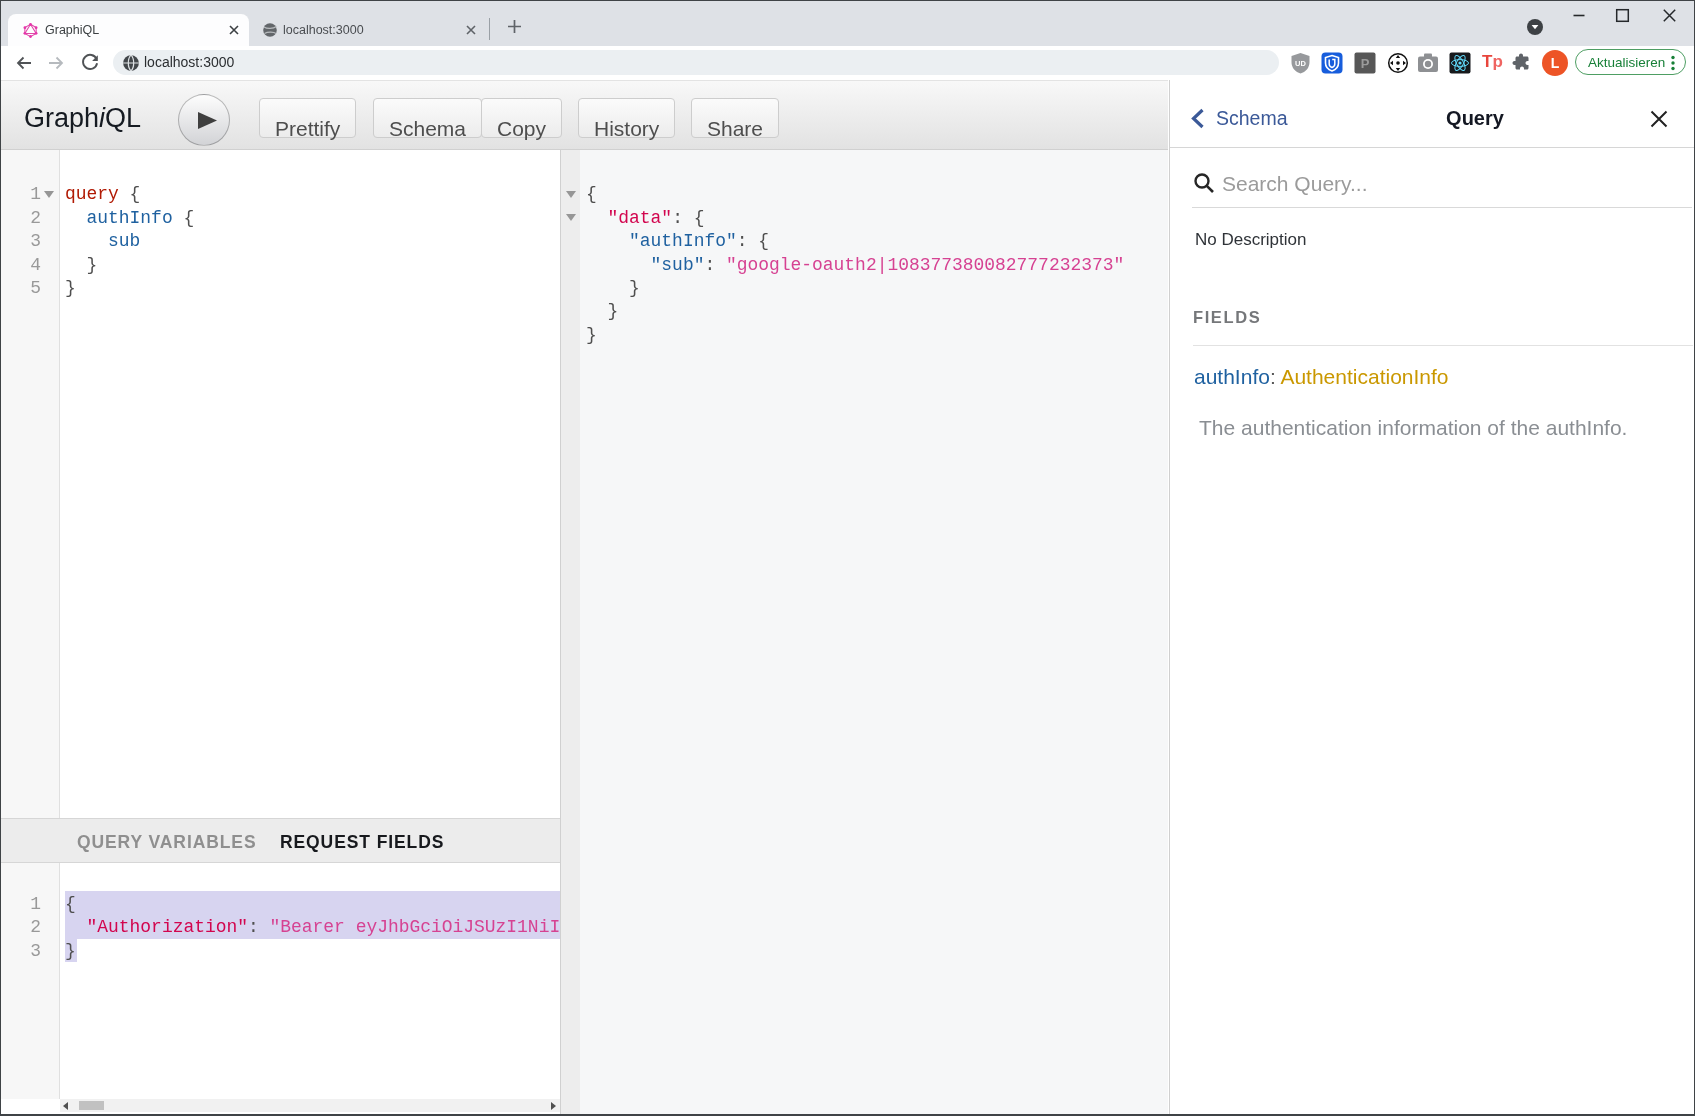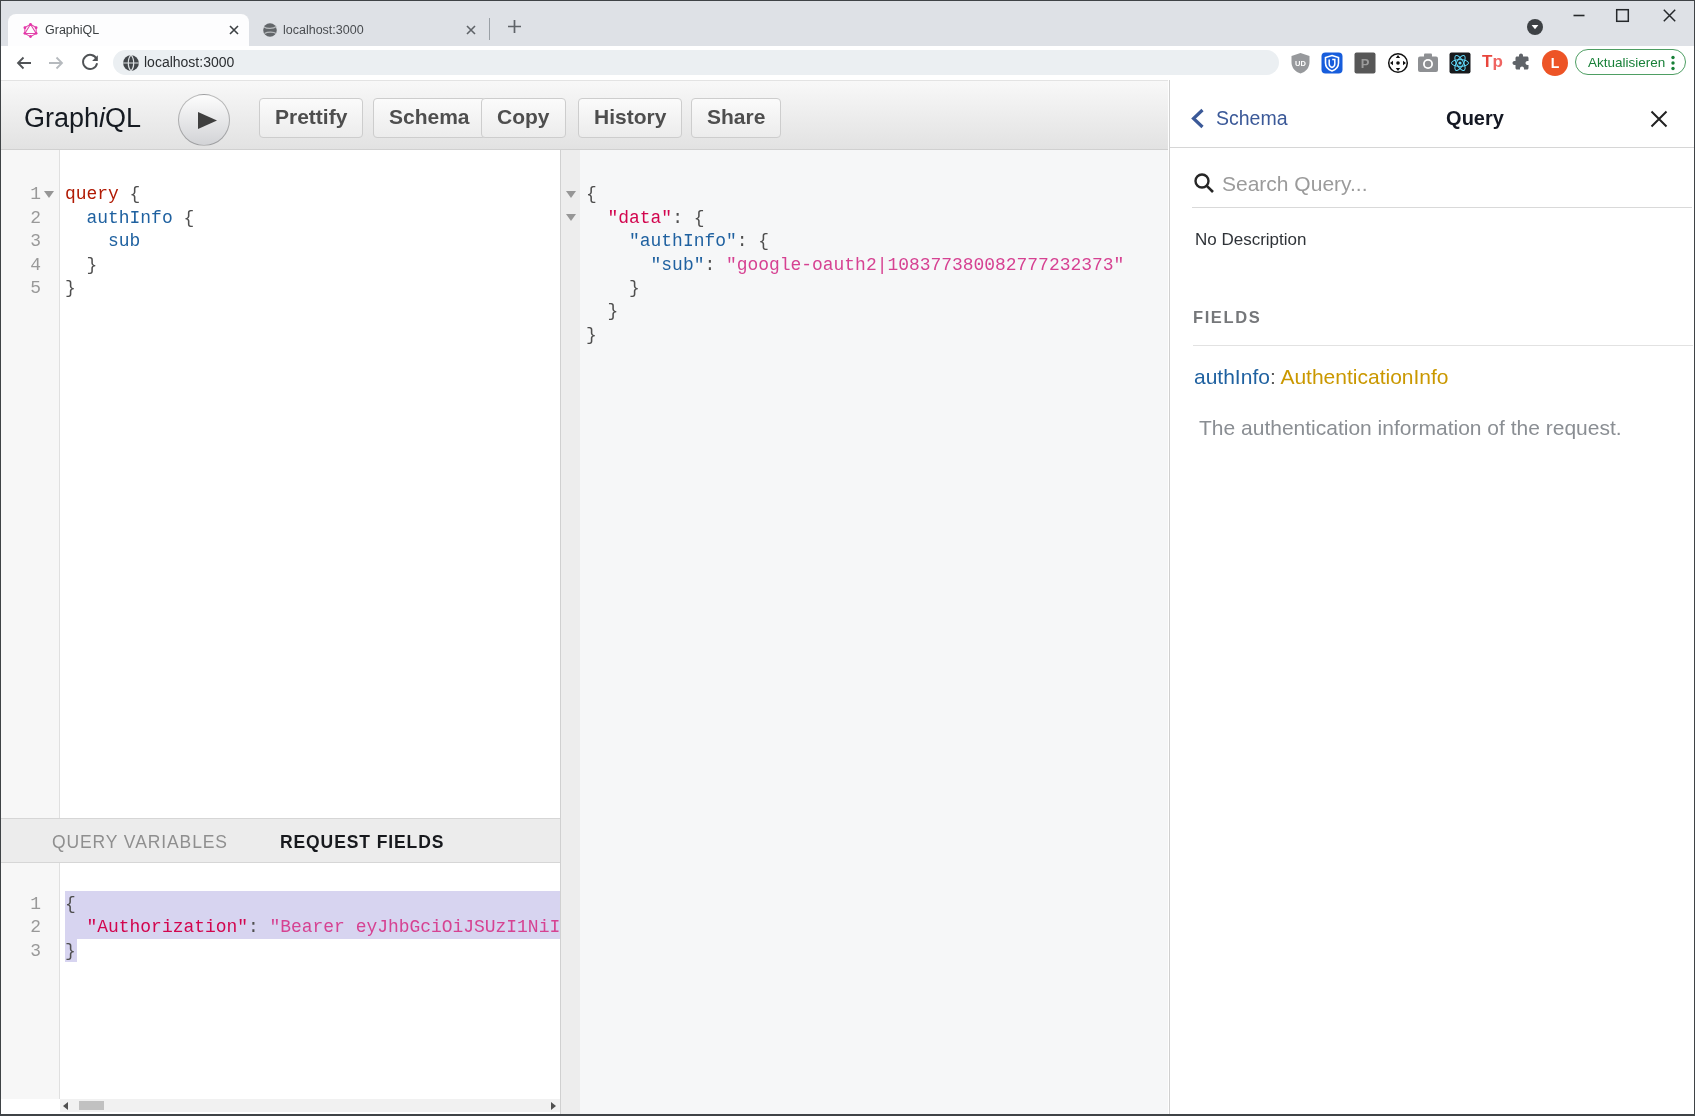--- a/index.html
+++ b/index.html
@@ -26,21 +26,21 @@
 
 #topbar { left:0; top:80px; width:1168px; height:70px;
   background:linear-gradient(#f8f8f8,#e2e2e2);
   border-top:1px solid #e3e3e3; border-bottom:1px solid #d0d0d0; }
 #logo { position:absolute; left:24px; top:22px; font-size:27px; color:#161b22; }
 #execbtn { position:absolute; left:178px; top:13px; width:52px; height:52px; border-radius:26px;
   background:linear-gradient(#fdfdfd,#d2d3d6); border:1px solid rgba(0,0,0,0.25); }
 #execbtn svg { position:absolute; left:18px; top:16px; }
 .tbtn { position:absolute; top:17px; height:40px; line-height:36px; text-align:center;
   background:linear-gradient(#fbfbfb,#ececec); border:1px solid #cdcdcd; border-radius:4px;
-  color:#4e4e4e; font-size:21px; padding:0 15px;font-weight:bold; }
+  color:#4e4e4e; font-size:21px; padding:12px 15px; }
 
 
 #querypane { left:0; top:150px; width:560px; height:668px; background:#fff; }
 #qgutter { left:0; top:150px; width:60px; height:668px; background:#f7f7f7; border-right:1px solid #e0e0e0; }
 #headpane { left:0; top:863px; width:560px; height:236px; background:#fff; }
 #hgutter { left:0; top:863px; width:60px; height:236px; background:#f7f7f7; border-right:1px solid #e0e0e0; }
 .cm { font-family:"Liberation Mono", monospace; font-size:17.95px; line-height:23.4px; white-space:pre; }
 .lnum { position:absolute; width:44px; text-align:right; color:#999;
   font-family:"Liberation Mono", monospace; font-size:17.95px; line-height:23.4px; }
 .codeline { position:absolute; left:65px; }
@@ -50,21 +50,21 @@
   border-right:5px solid transparent; border-top:7px solid #969696; }
 
 
 #resultpane { left:580px; top:150px; width:588px; height:966px; background:#f6f7f8; }
 #rgutter { left:561px; top:150px; width:19px; height:966px; background:#ededed; }
 #vdiv { left:560px; top:150px; width:1px; height:966px; background:#d0d0d0; }
 
 
 #varband { left:0; top:818px; width:560px; height:45px; background:#ececec;
   border-top:1px solid #d6d6d6; border-bottom:1px solid #d6d6d6; }
-#varband .t1 { position:absolute; left:52px; top:13px; font-size:17.5px; font-weight:normal;
+#varband .t1 { position:absolute; left:77px; top:13px; font-size:17.5px; font-weight:bold;
   letter-spacing:0.9px; color:#8f8f8f; }
 #varband .t2 { position:absolute; left:280px; top:13px; font-size:17.5px; font-weight:bold;
   letter-spacing:0.9px; color:#17191d; }
 
 
 .sel { position:absolute; background:#d7d4f0; }
 
 
 #hscroll { left:60px; top:1099px; width:500px; height:13px; background:#f1f1f1; }
 #hthumb { left:79px; top:1101px; width:25px; height:9px; background:#c1c1c1; }
@@ -297,21 +297,21 @@
     <div id="schema">Schema</div>
     <div id="doctitle">Query</div>
     <svg style="position:absolute;left:480px;top:30px" width="18" height="18" viewBox="0 0 18 18">
       <path d="M1.5 1.5 L16.5 16.5 M16.5 1.5 L1.5 16.5" stroke="#222" stroke-width="2"></path>
     </svg>
   </div>
   <div id="nodesc">No Description</div>
   <div id="fieldshead">FIELDS</div>
   <div id="fieldsline"></div>
   <div id="fieldrow"><span style="color:#1F61A0">authInfo</span><span style="color:#555">: </span><span style="color:#CA9800">AuthenticationInfo</span></div>
-  <div id="fielddesc">The authentication information of the request.</div>
+  <div id="fielddesc">The authentication information of the authInfo.</div>
 </div>
 
 <div class="abs" id="bl"></div>
 <div class="abs" id="br"></div>
 <div class="abs" id="bb"></div>
 <div class="abs" id="bt"></div>
 
 </div>
 
 </body></html>

